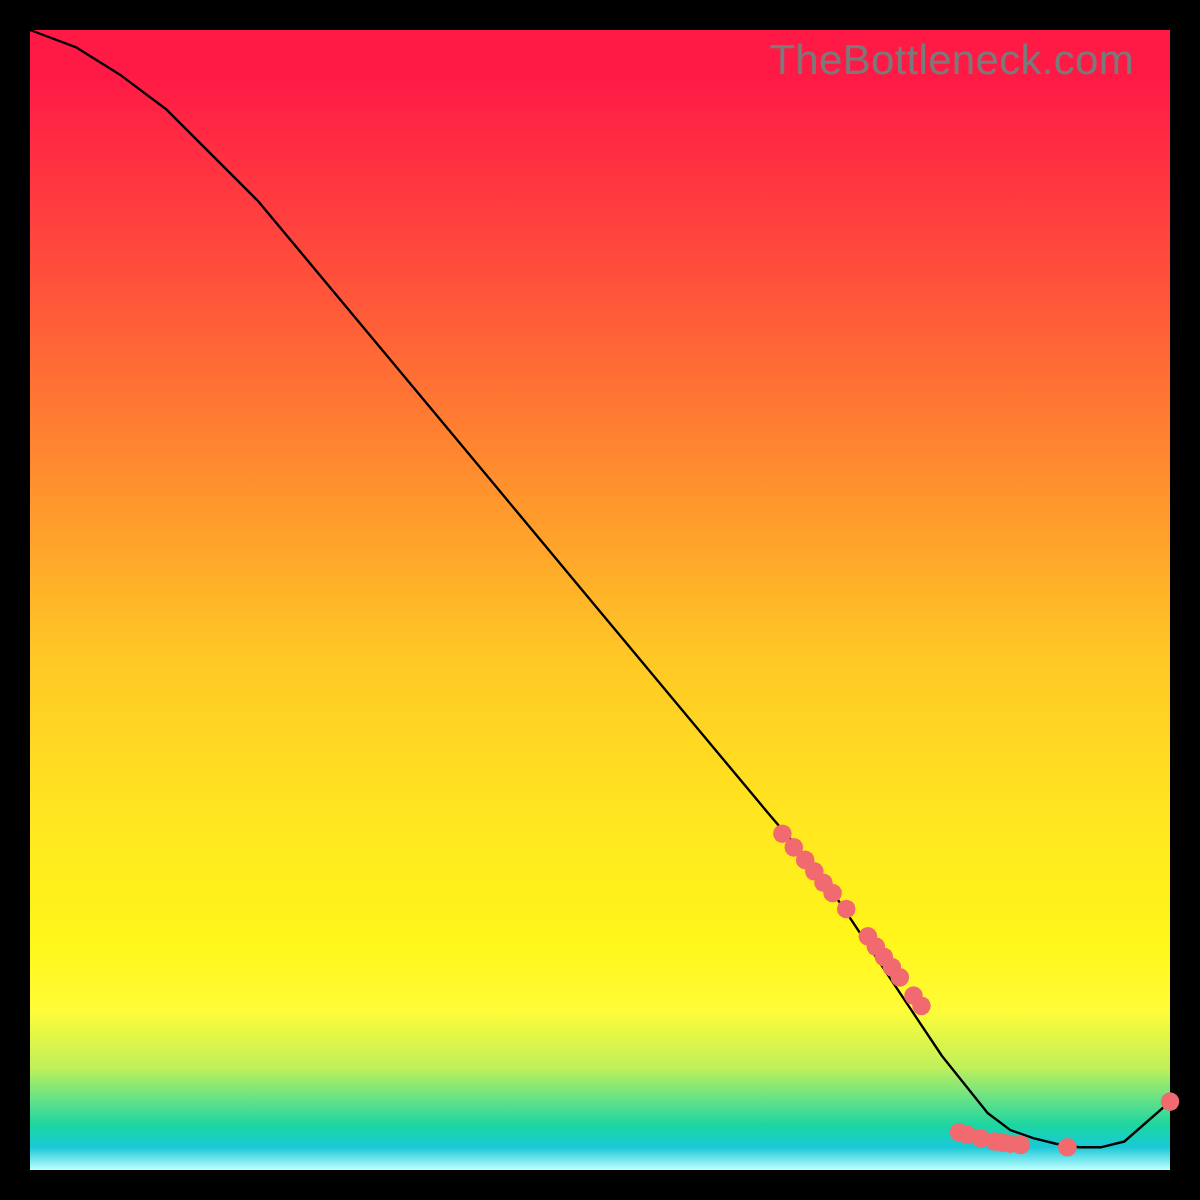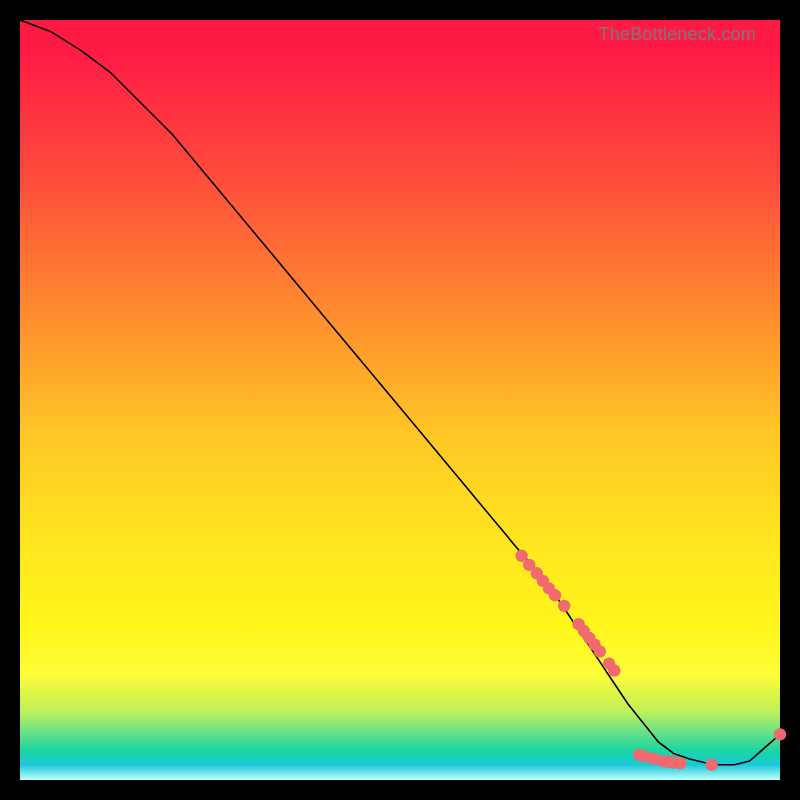--- a/index.html
+++ b/index.html
@@ -38,21 +38,21 @@
       #19d0bc 97%,
       #1ac8d8 98%,
       #bfffff 100%
     );
   }
   .watermark {
     position: absolute;
     top: 4px;
     right: 24px;
     color: #7a7a7a;
-    font-size: 18px;
+    font-size: 28px;
     font-weight: 500;
     letter-spacing: 0.2px;
     user-select: none;
   }
   svg.curve {
     position: absolute;
     left: 0;
     top: 0;
     width: 760px;
     height: 760px;

